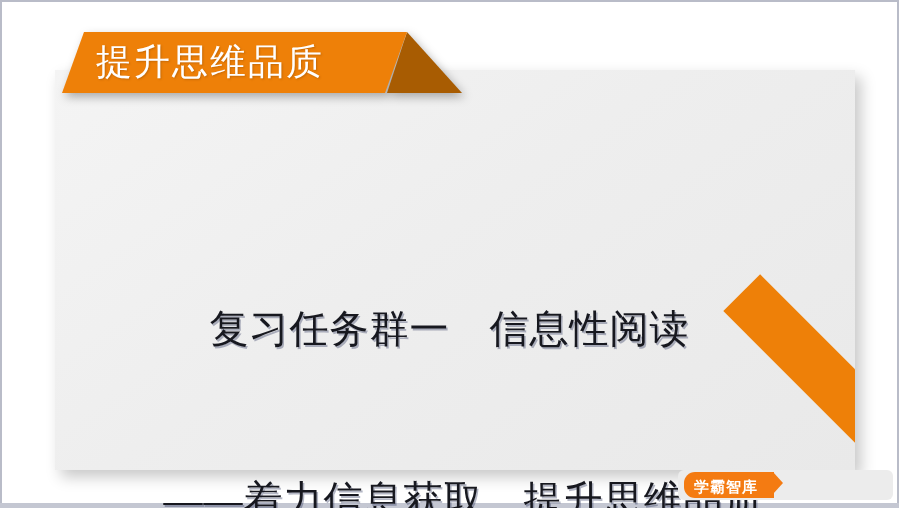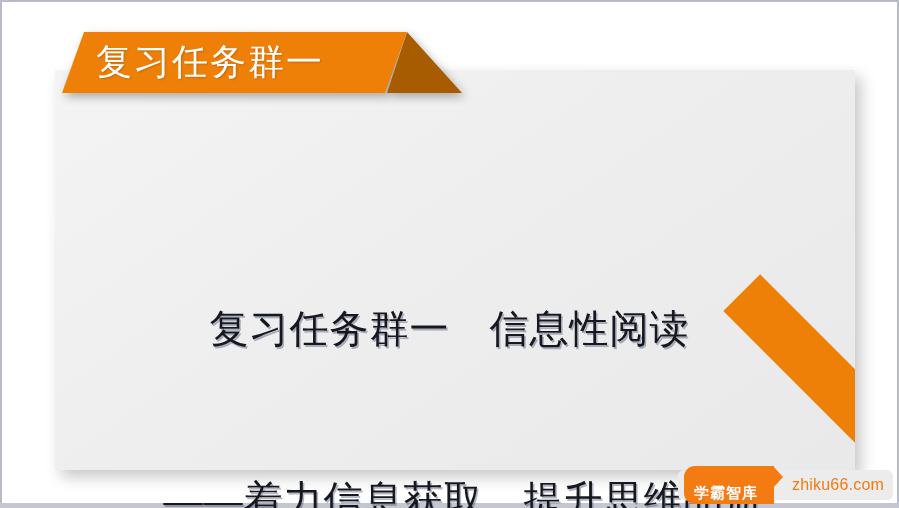--- a/index.html
+++ b/index.html
@@ -116,21 +116,21 @@
     width: 215px;
     height: 30px;
     background: #ececec;
     border-radius: 6px;
   }
   #watermark-brand {
     position: relative;
     z-index: 2;
     margin-left: 6px;
     height: 22px;
-    padding: 16px 16px 0 10px;
+    padding: 4px 16px 0 10px;
     background: #f47b12;
     border-radius: 11px 0 0 11px;
     color: #ffffff;
     font-size: 15px;
     font-weight: bold;
     line-height: 22px;
     letter-spacing: 1px;
     font-family: "Liberation Sans", "DejaVu Sans", sans-serif;
     display: flex;
     align-items: center;
@@ -170,26 +170,25 @@
   <div id="content-card">
     <div class="corner-band corner-band-main"></div>
   </div>
 
   <div id="ribbon-banner">
     <svg width="400" height="61" viewBox="0 0 400 61" xmlns="http://www.w3.org/2000/svg">
       <polygon points="345,0 400,61 325,61" fill="#a85c02"></polygon>
       <polygon points="22,0 345,0 323,61 0,61" fill="#ee8008"></polygon>
     </svg>
   </div>
-  <div id="ribbon-title-text">复习任务群一</div>
+  <div id="ribbon-title-text">提升思维品质</div>
 
   <div id="slide-title-block">
     <span class="title-line title-line-1">复习任务群一　信息性阅读</span>
     <span class="title-line title-line-2">——着力信息获取　提升思维品质</span>
   </div>
 
   <div id="watermark">
     <div id="watermark-plate"></div>
     <div id="watermark-brand">学霸智库</div>
-    <div id="watermark-domain">zhiku66.com</div>
   </div>
 
 </div>
 
 </body></html>

